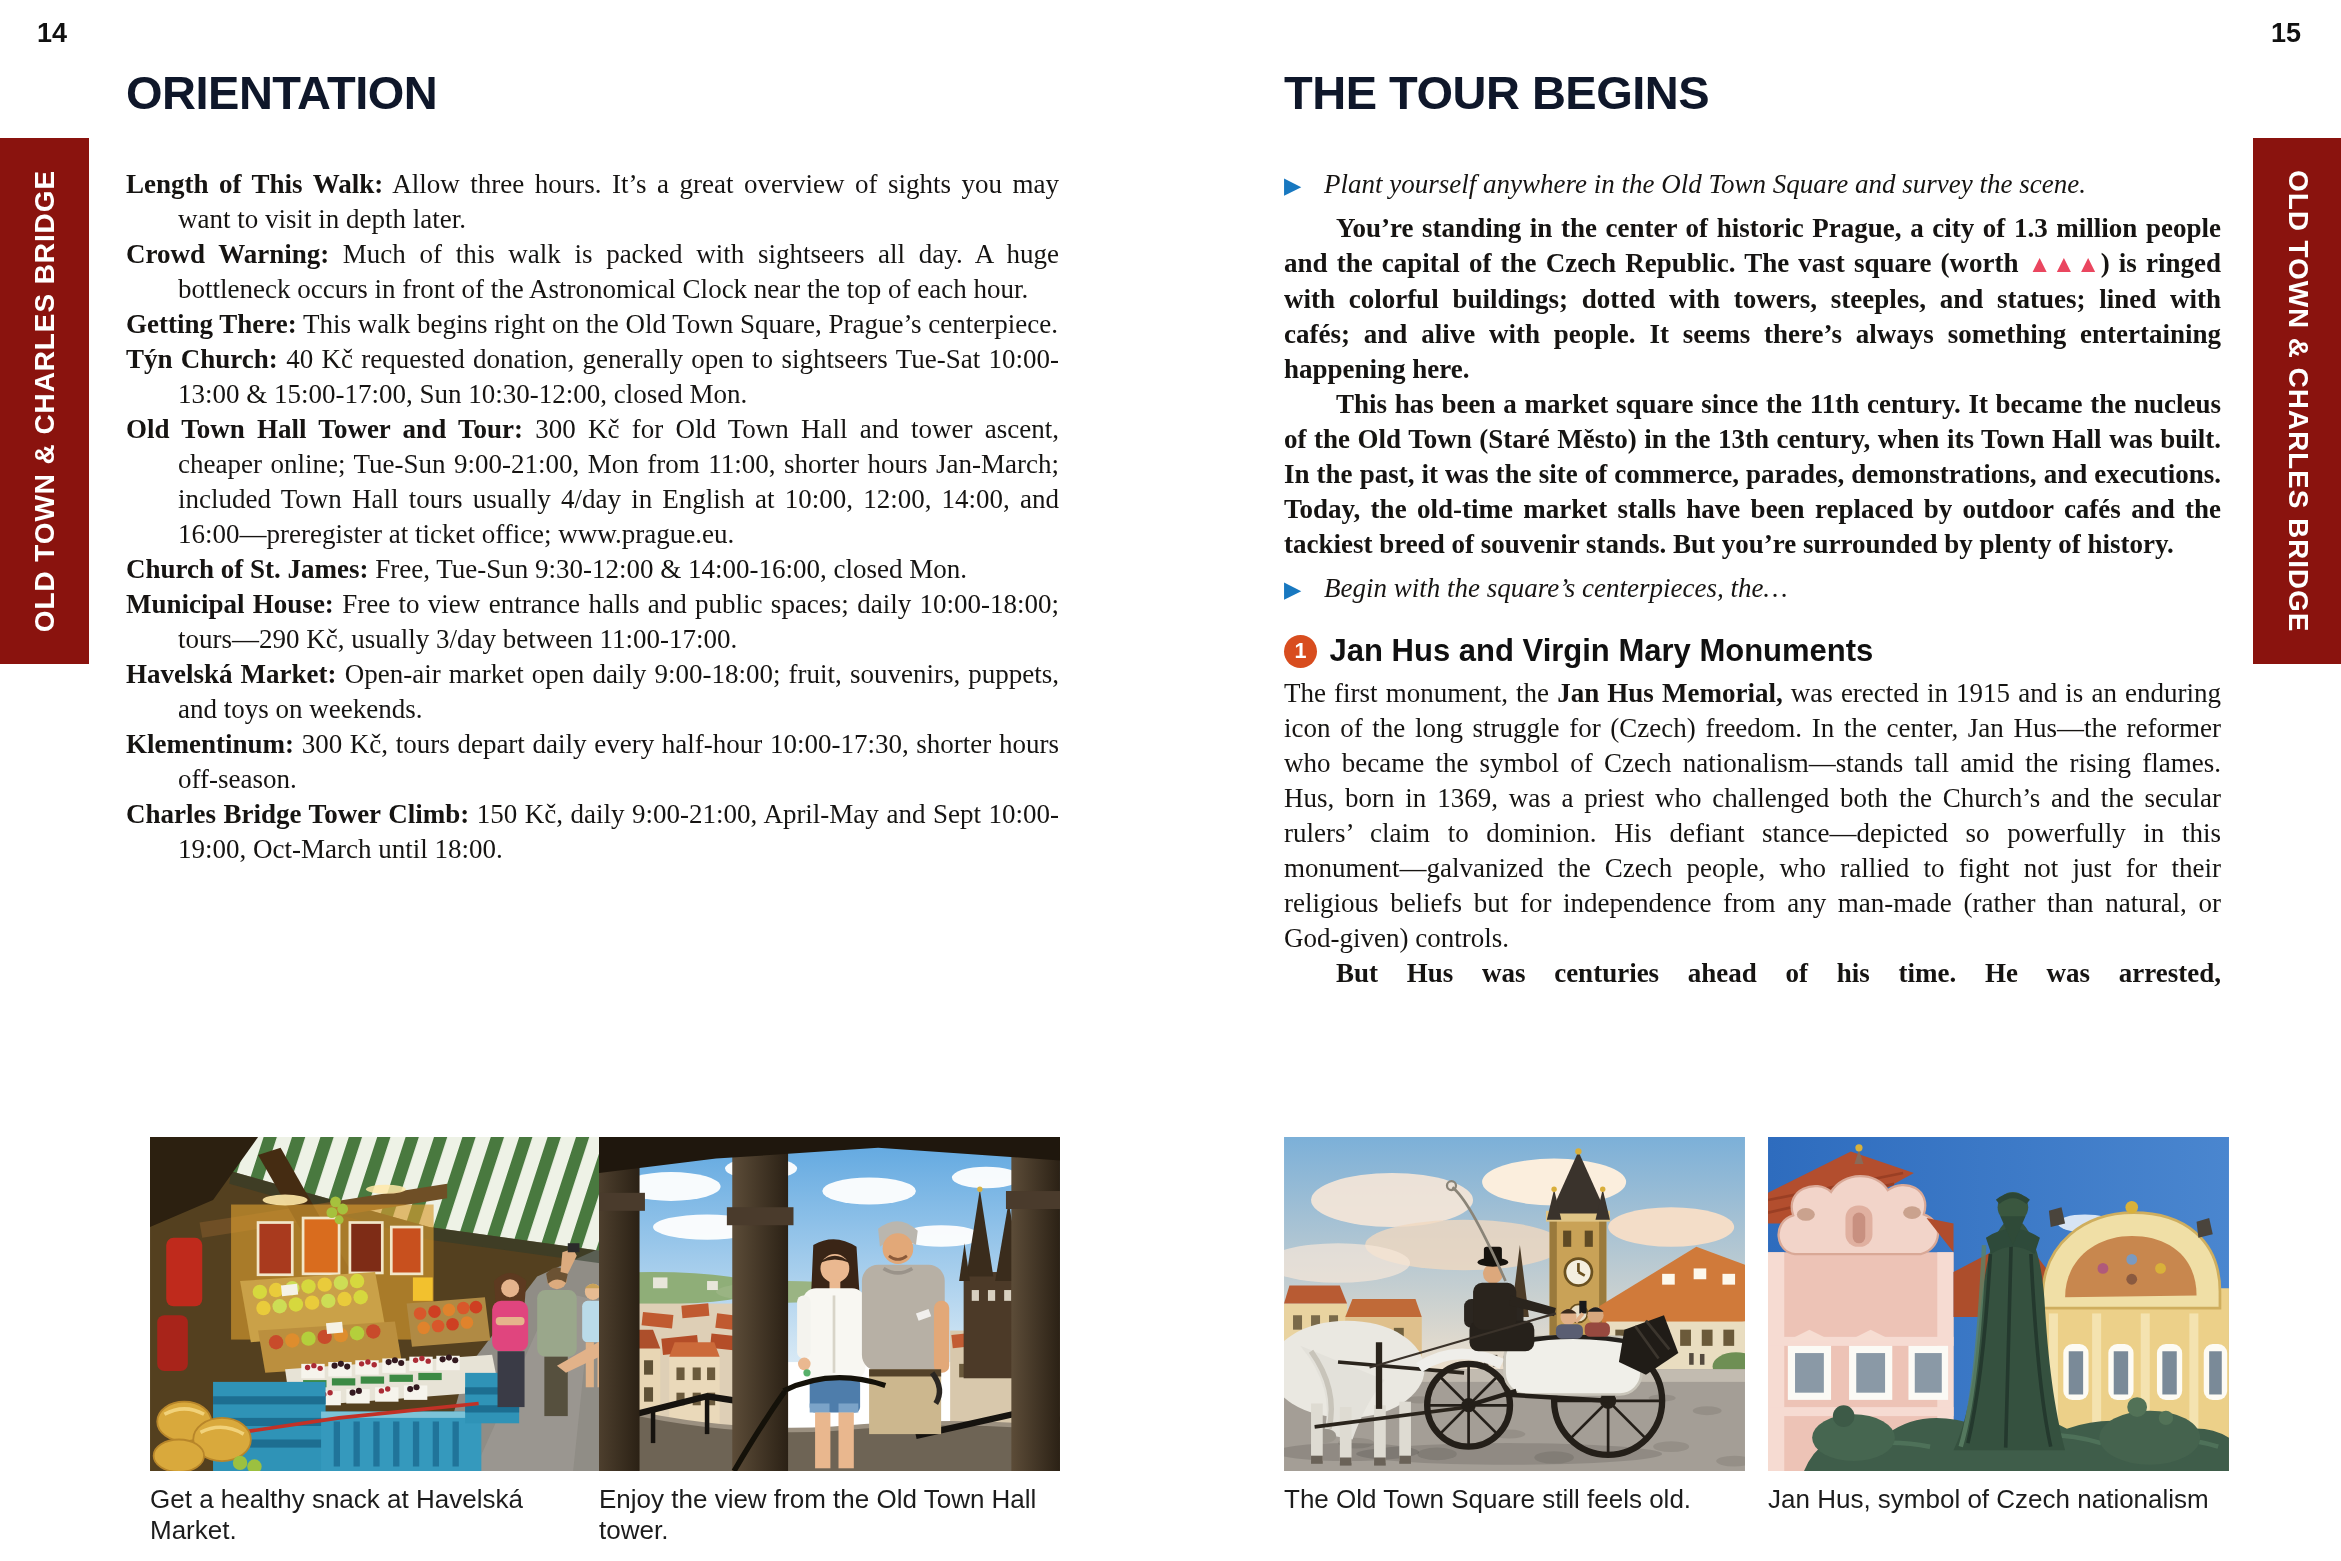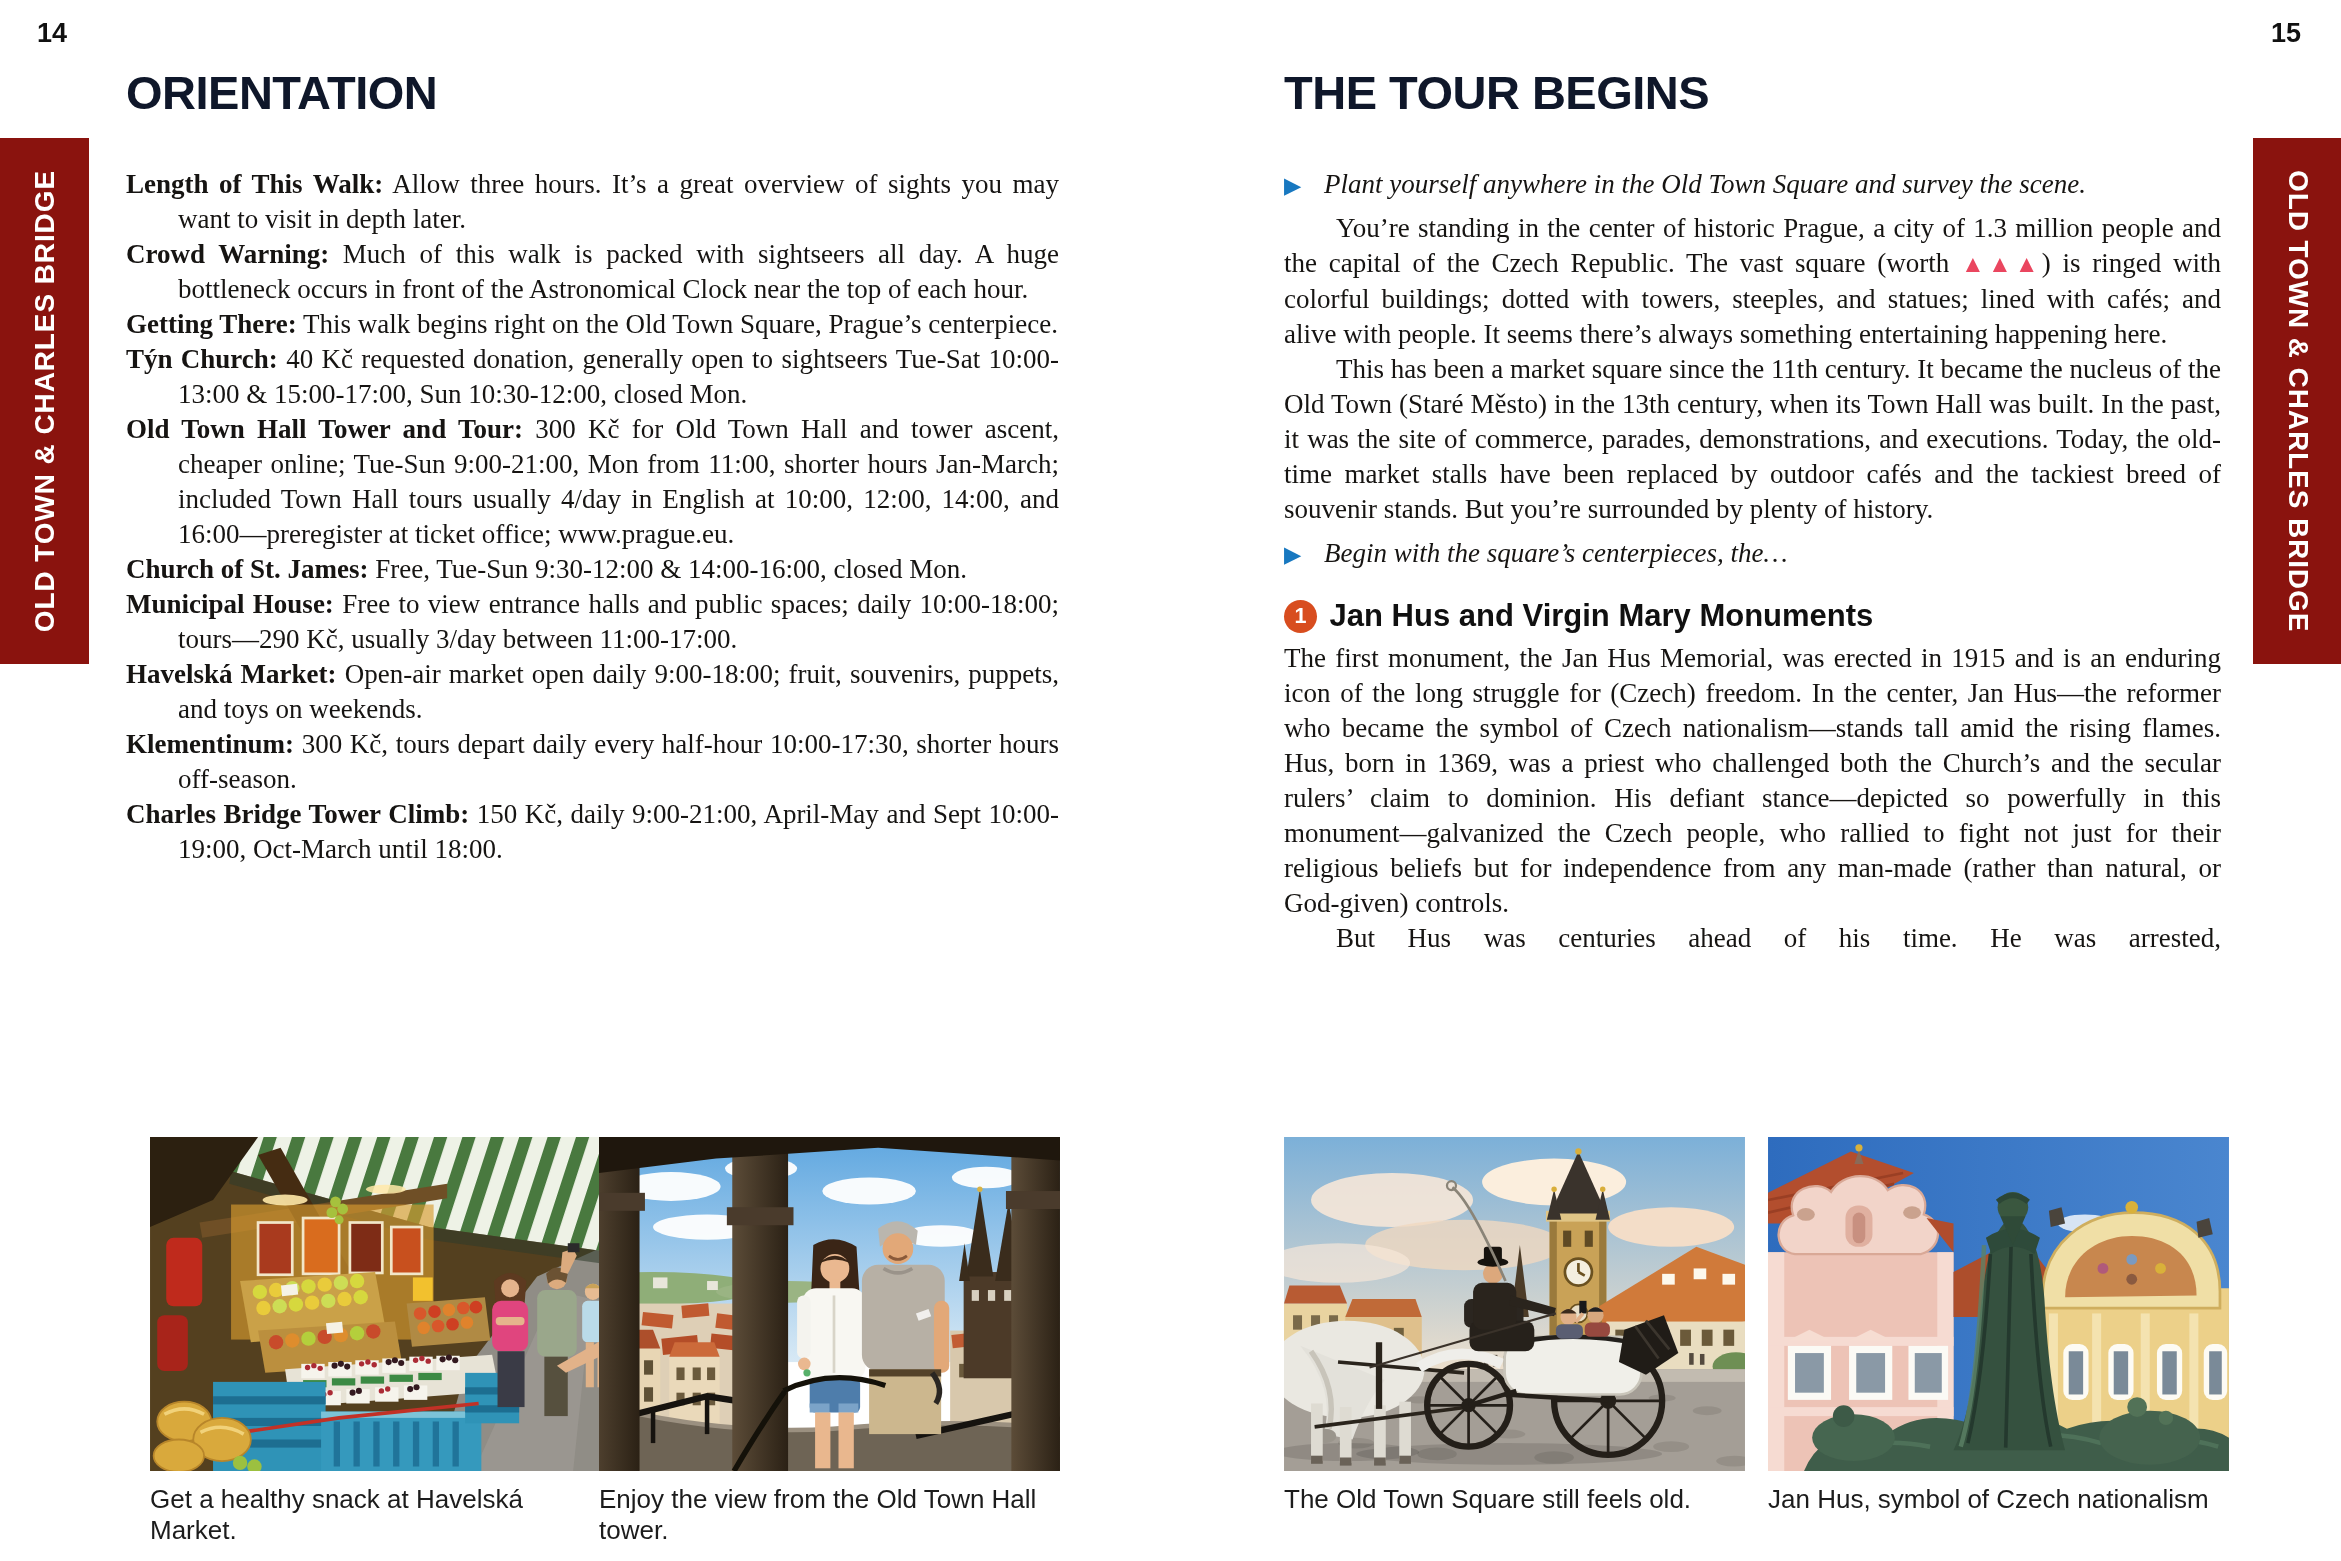--- a/index.html
+++ b/index.html
@@ -24,23 +24,23 @@
   .entry{font-size:27px;line-height:35px;text-align:justify;padding-left:52px;text-indent:-52px;}
   .entry b{font-weight:bold;}
 
   .blocks{margin-top:49px;}
   .direction{position:relative;font-size:27px;line-height:35px;padding-left:40px;margin:0 0 9px 0;}
   .direction + .para{margin-top:0;}
   .direction .arrow{position:absolute;left:0;top:0.9px;color:#1878c0;font-size:22.5px;font-style:normal;}
   .direction em{font-style:italic;}
   .blocks .direction:nth-of-type(n+2){margin-top:9px;}
   .para{font-size:27px;line-height:35px;text-align:justify;margin:0;}
-  .para.indent{text-indent:52px;}
+  .para.indent{text-indent:52px;font-weight:bold;}
   .para.fj{text-align-last:justify;}
-  .para b{font-weight:normal;}
+  .para b{font-weight:bold;}
   .tri{color:#ea465f;font-size:24px;letter-spacing:-1.8px;}
   .stop-heading{margin:27px 0 7.2px 0;font:bold 31px "Liberation Sans",sans-serif;color:#101010;display:flex;align-items:center;gap:12.6px;}
   .stop-num{width:33px;height:33px;border-radius:50%;background:#d84d1f;color:#fff;font:bold 21.6px "Liberation Sans",sans-serif;display:inline-flex;align-items:center;justify-content:center;flex:none;}
 
   figure.photo{position:absolute;top:1137px;margin:0;width:461px;}
   figure.photo svg{width:461px;height:334px;display:block;}
   #photo-1{left:126px;padding-left:24px;}
   #photo-2{left:599px;}
   #photo-3{left:1284px;}
   #photo-4{left:1768px;}

